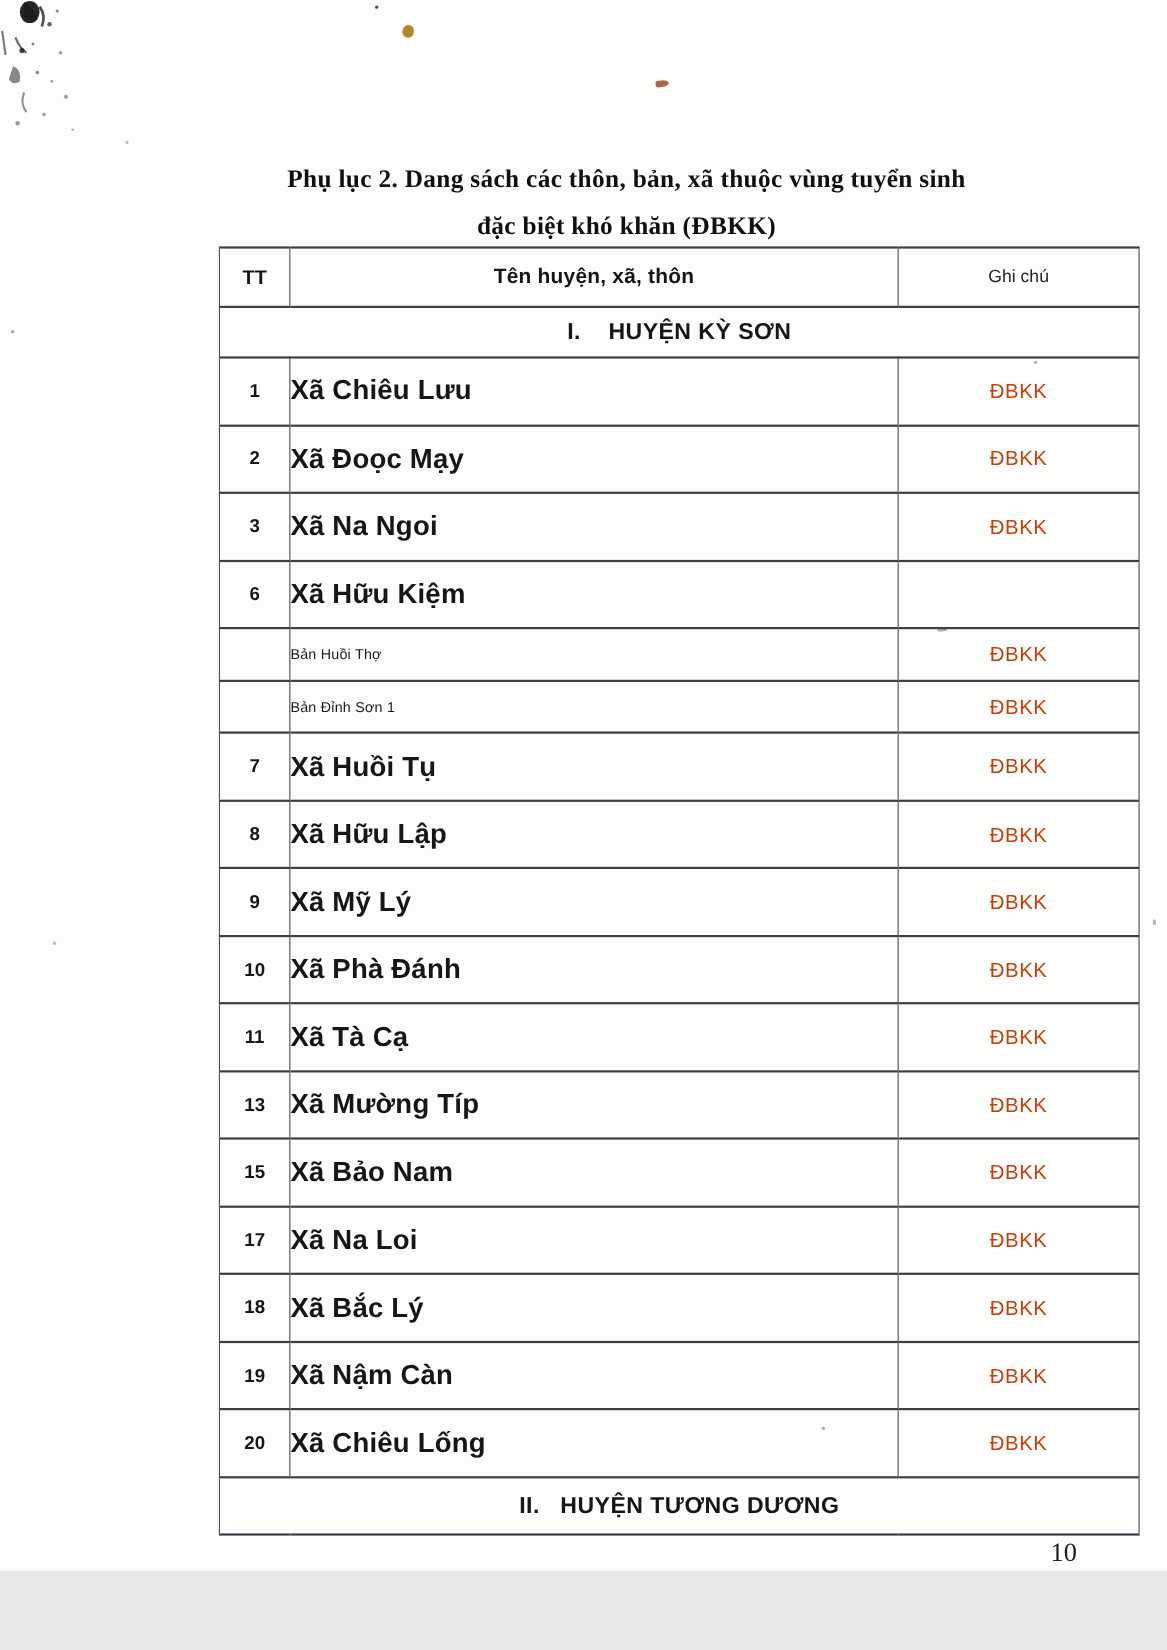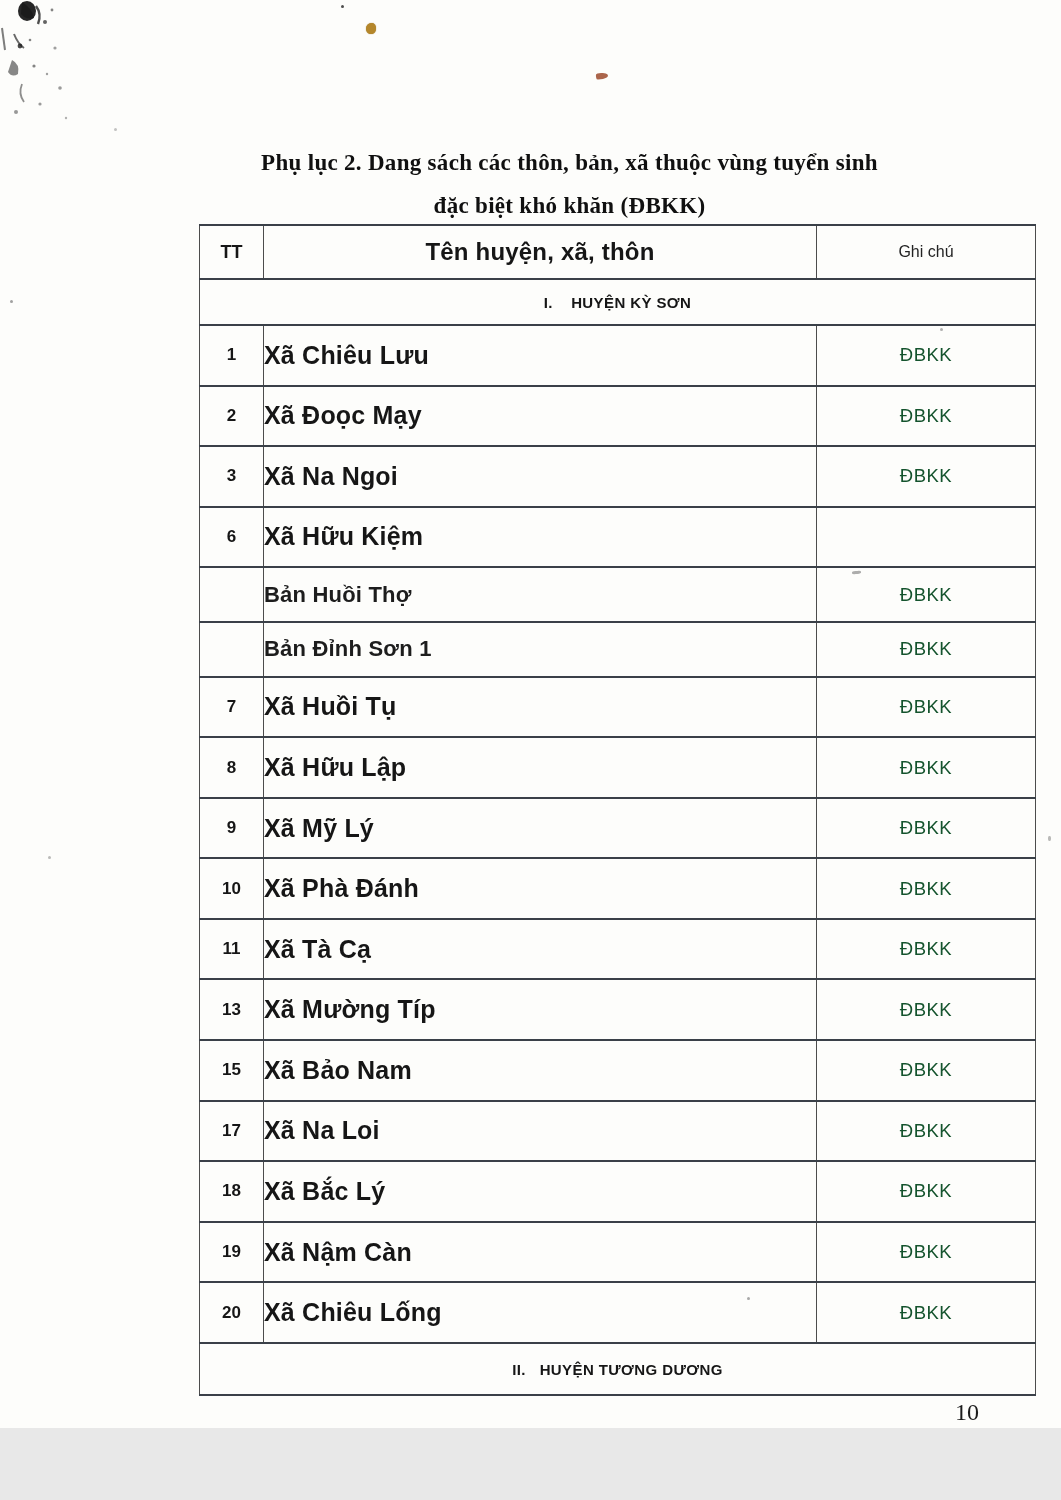--- a/index.html
+++ b/index.html
@@ -48,61 +48,61 @@
   }
   tr.header-row td { height: 52px; }
   td.h-tt {
     text-align: center;
     font-weight: bold;
     font-size: 18px;
   }
   td.h-name {
     text-align: center;
     font-weight: bold;
-    font-size: 24px;
+    font-size: 19px;
     letter-spacing: 0.2px;
   }
   td.h-note {
     text-align: center;
     font-weight: normal;
     font-size: 16px;
     color: #232323;
   }
   tr.section-row td {
     text-align: center;
     font-weight: bold;
-    font-size: 15px;
+    font-size: 21px;
     letter-spacing: 0.4px;
     white-space: pre;
   }
   tr.section-row.sec1 td { height: 44px; }
   tr.section-row.sec2 td { height: 50px; }
   td.c-tt {
     text-align: center;
     font-weight: bold;
     font-size: 17px;
   }
   td.c-name {
     text-align: left;
     padding-left: 5px;
     font-weight: bold;
     font-size: 25px;
     letter-spacing: 0.2px;
   }
   td.c-name.sub {
-    font-weight: bold;
-    font-size: 22px;
+    font-weight: normal;
+    font-size: 13px;
     color: #1d1d1d;
   }
   td.c-note {
     text-align: center;
     font-weight: normal;
     font-size: 18.5px;
     letter-spacing: 0.5px;
-    color: #14532d;
+    color: #c2410c;
   }
   .page-number {
     position: absolute;
     left: 955px;
     top: 1399px;
     font-family: "Liberation Serif", serif;
     font-size: 24px;
     color: #1c1c1c;
   }
   .artifact { position: absolute; pointer-events: none; }

